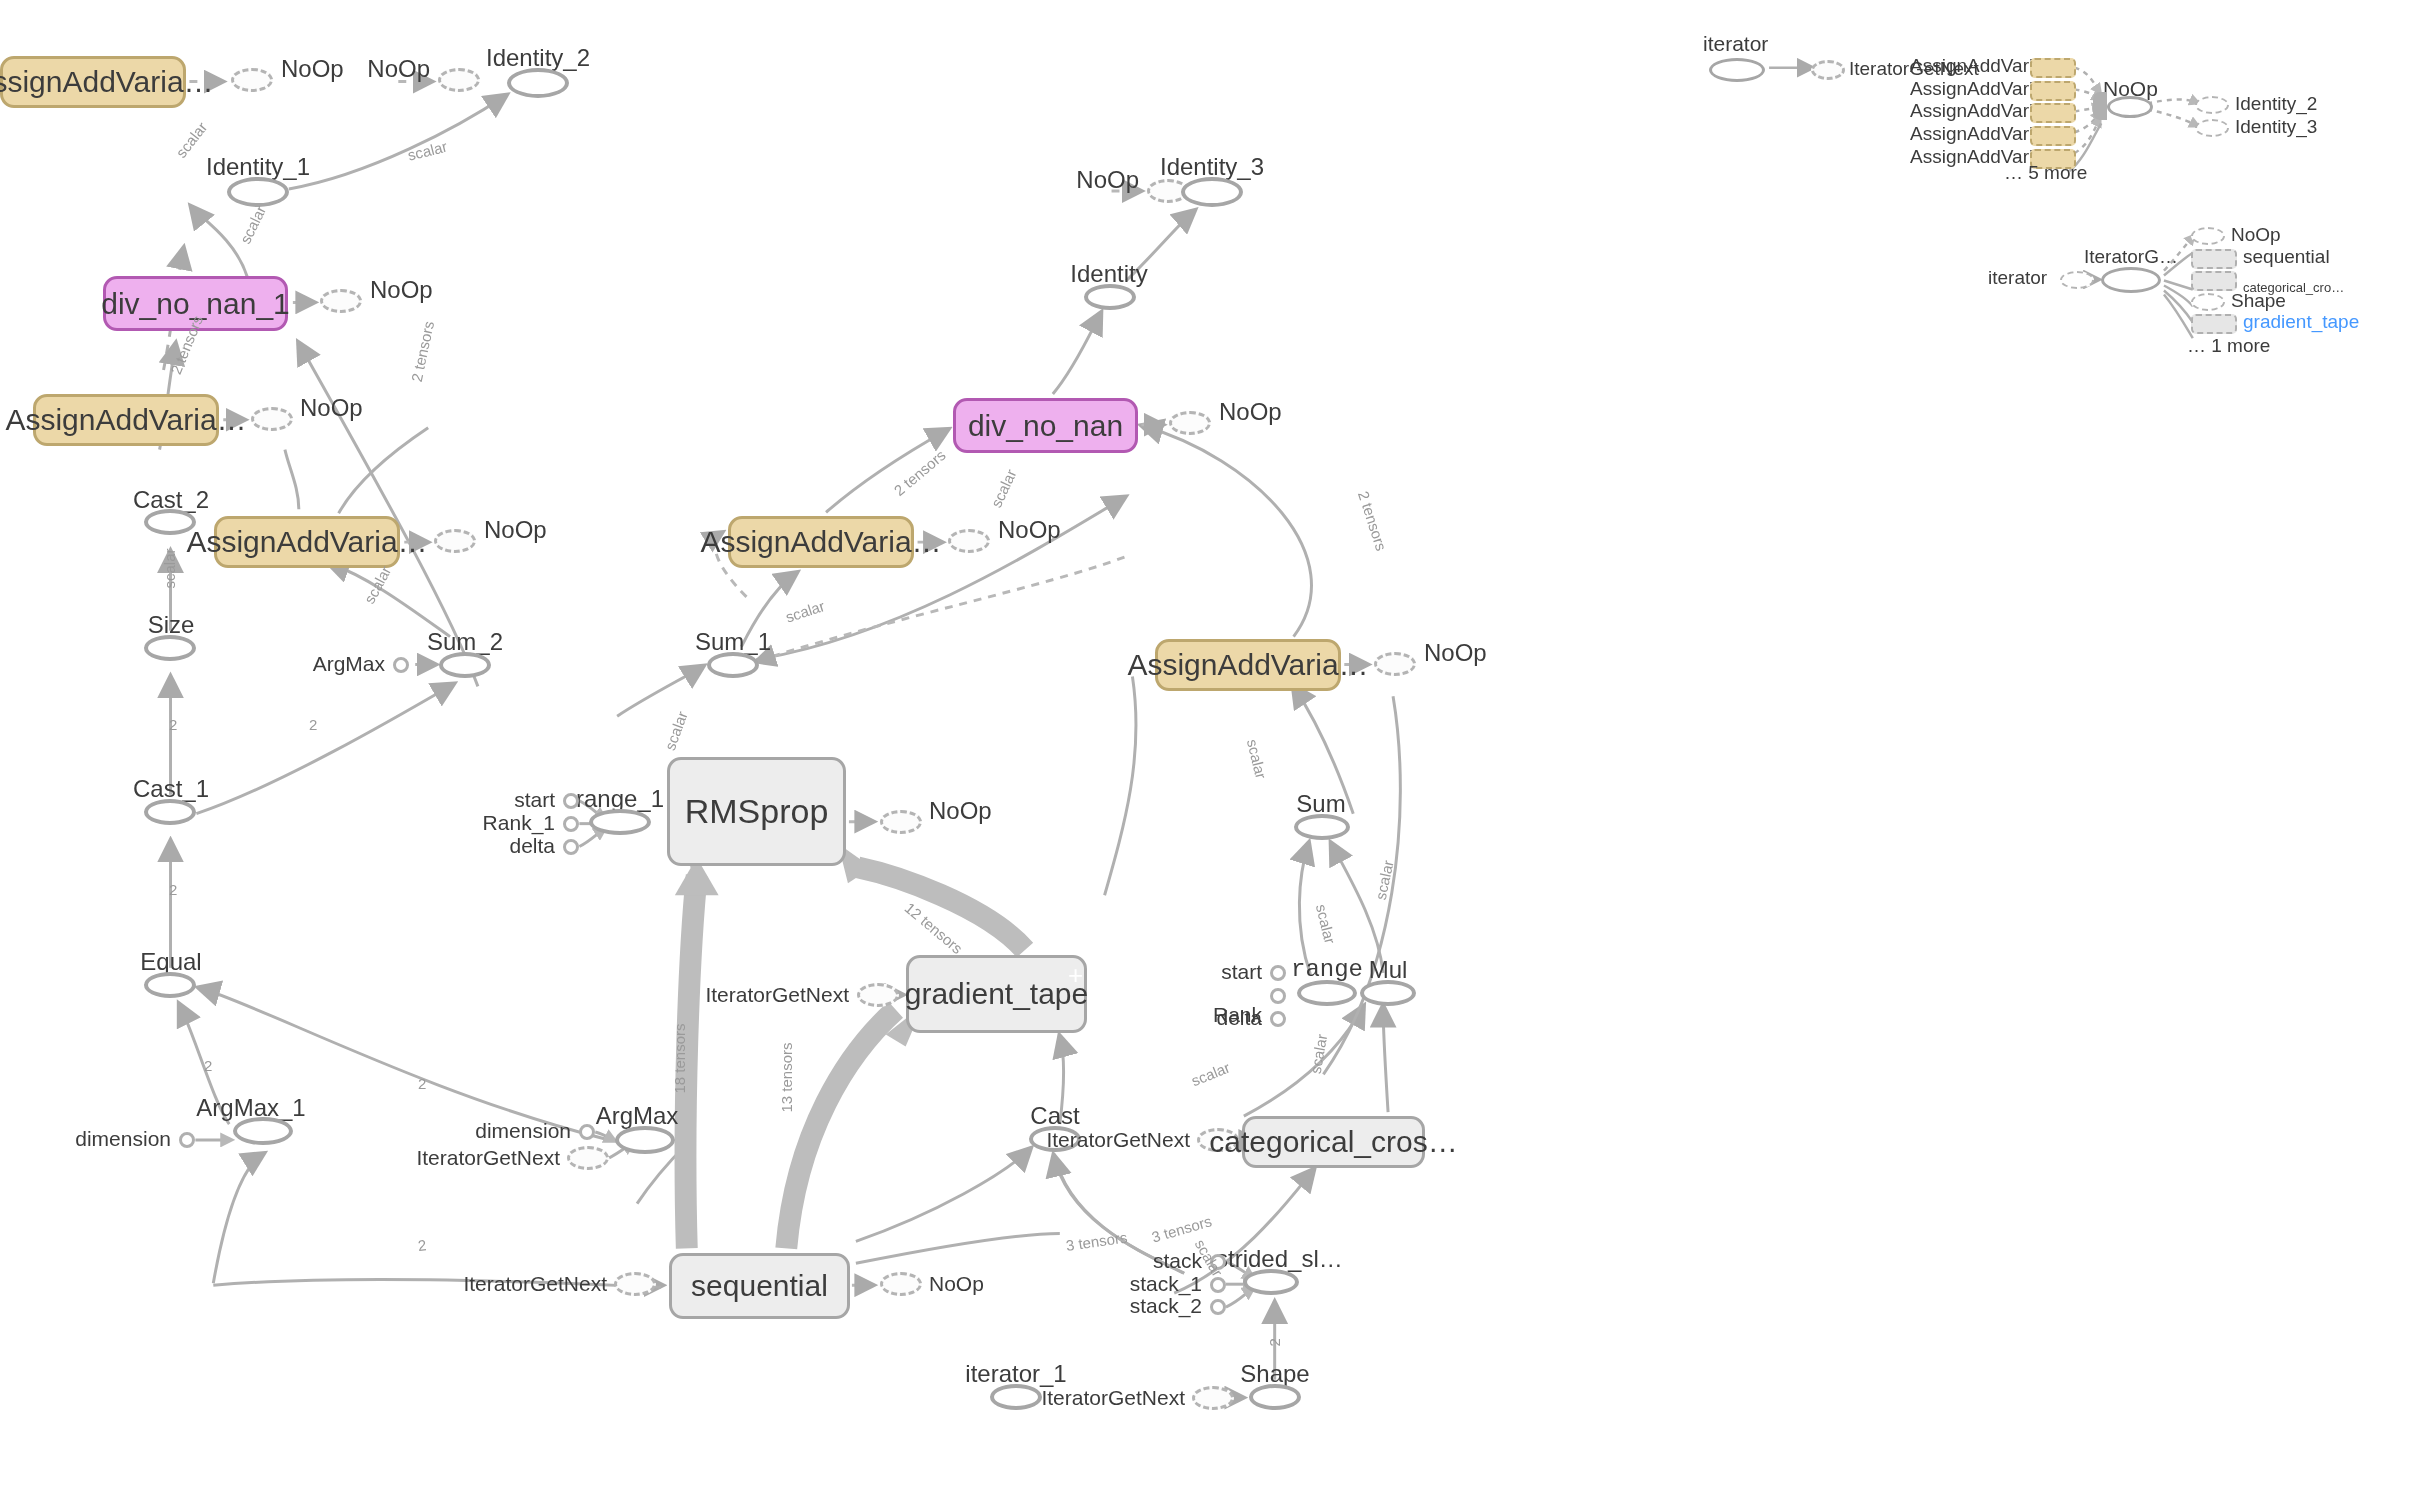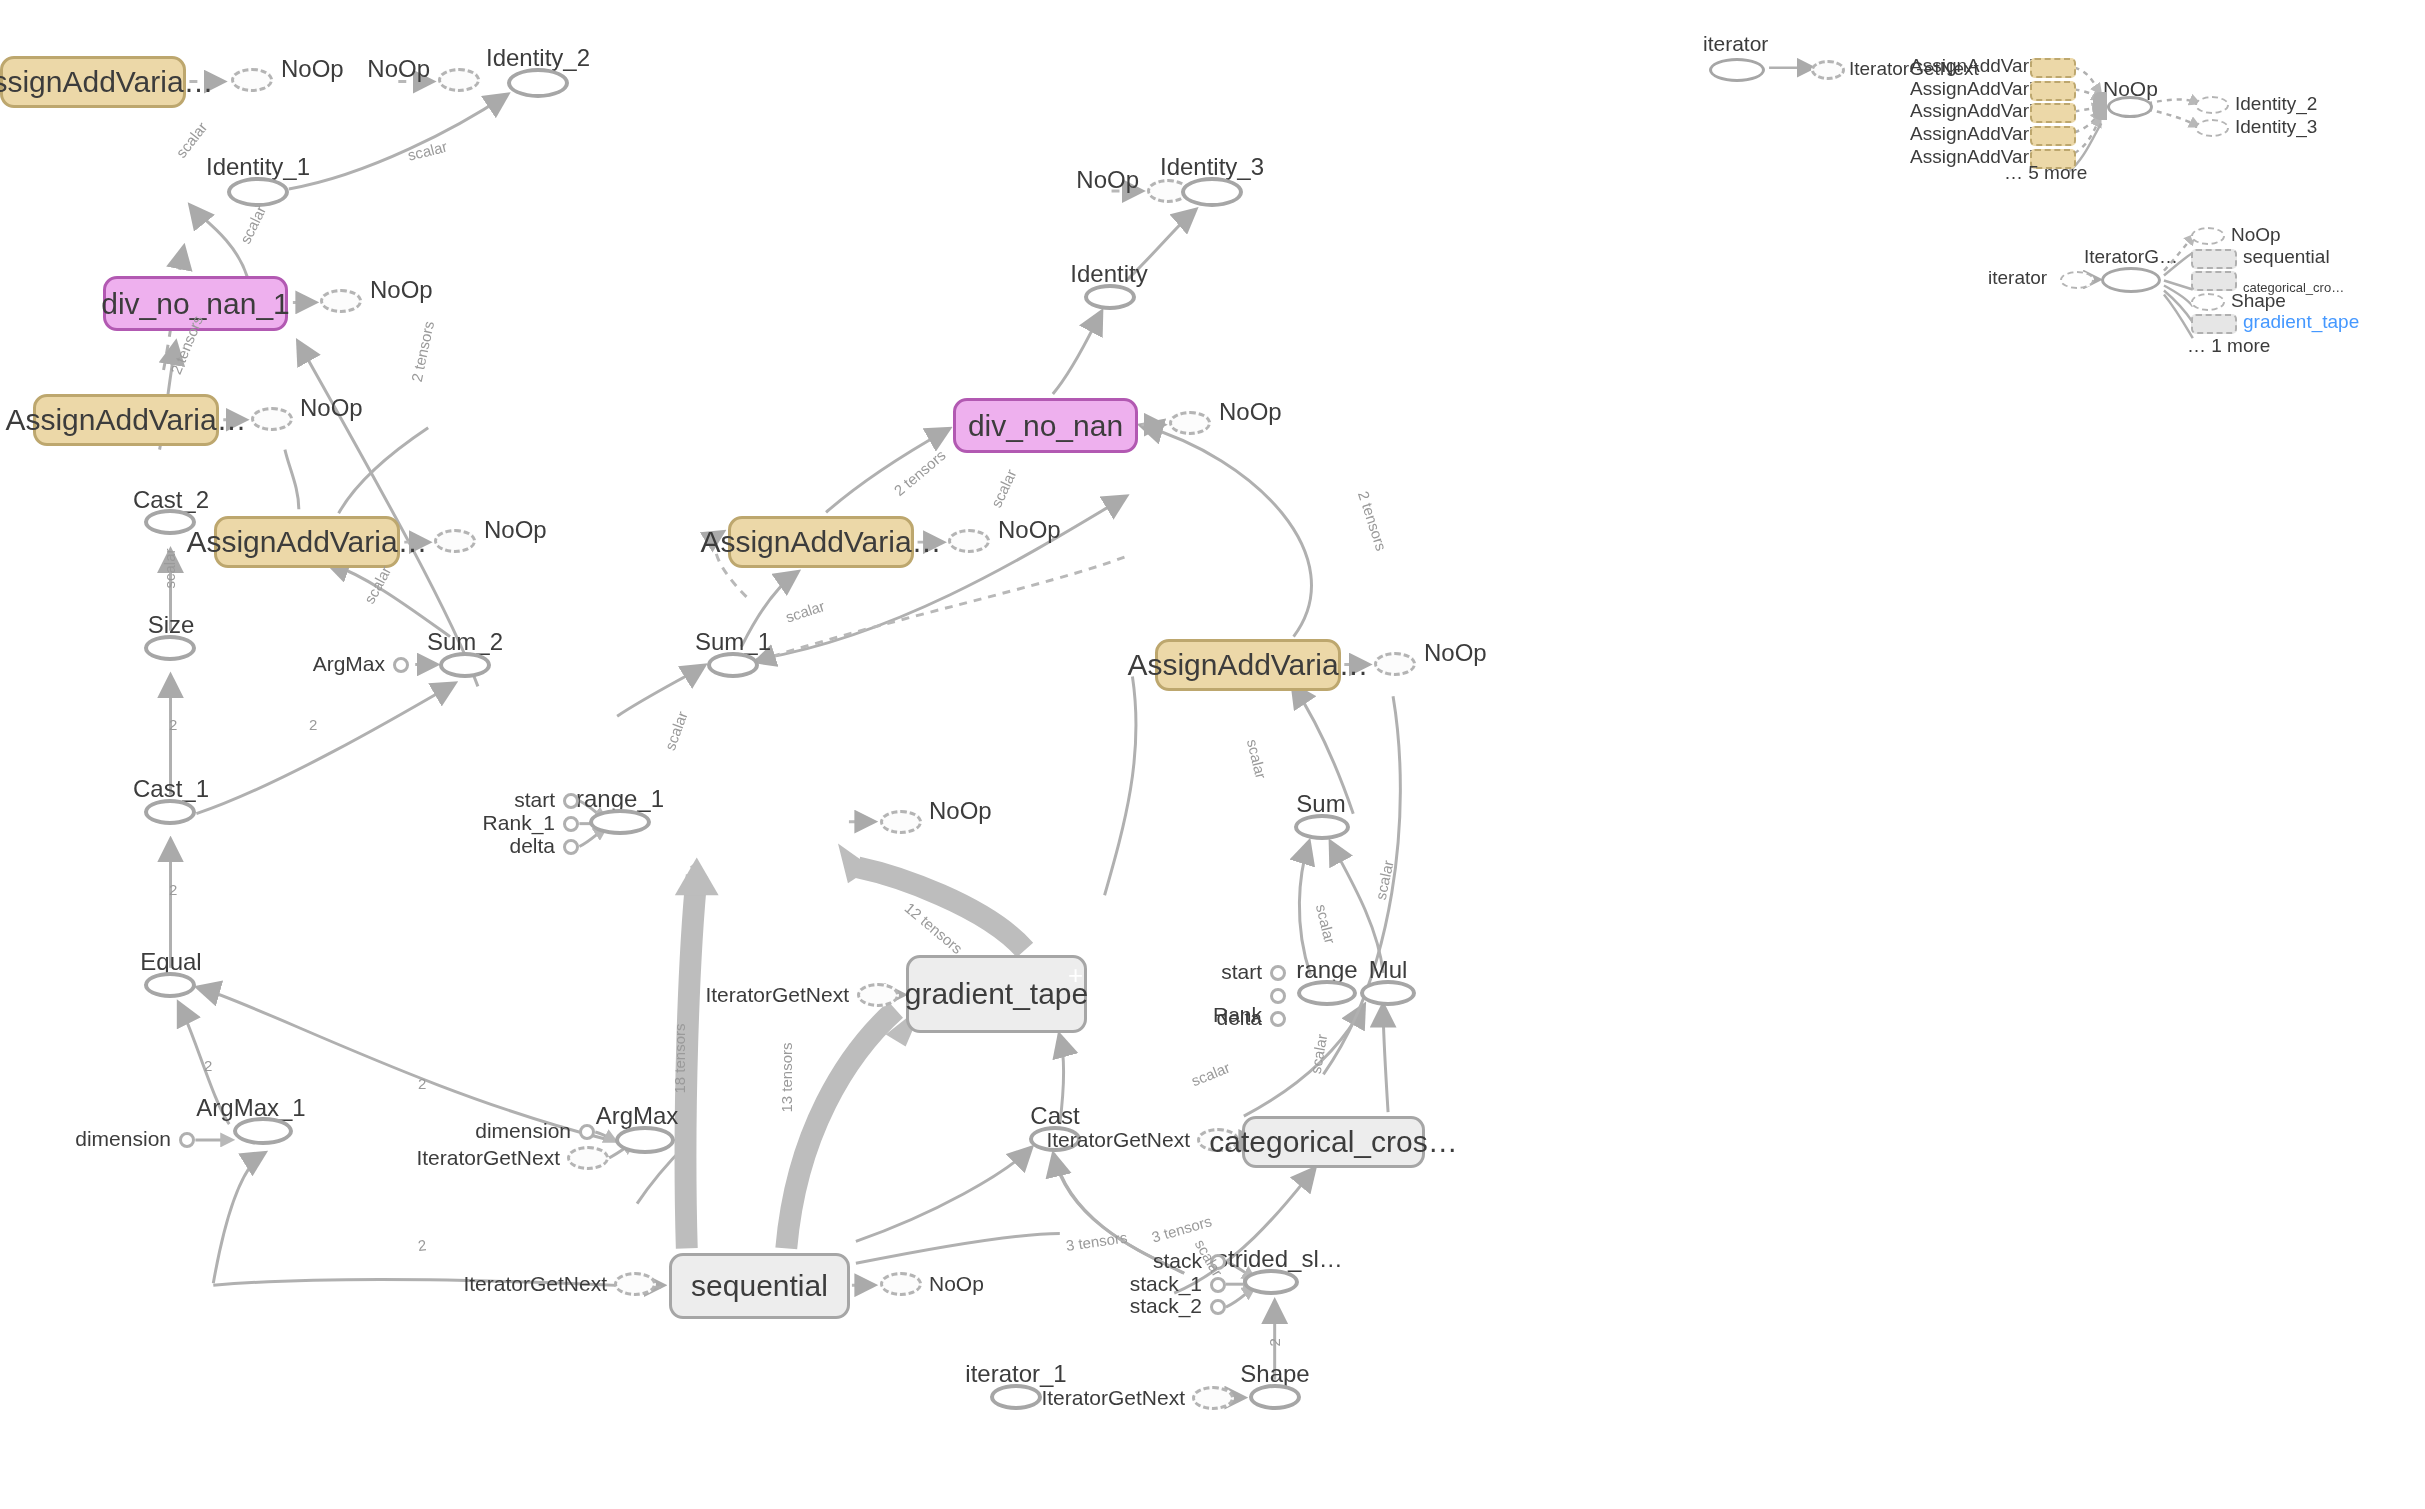--- a/index.html
+++ b/index.html
@@ -251,41 +251,42 @@
   <div class="lbl r" style="left:1139px;top:166px;">NoOp</div>
   <div class="node dnode" style="left:1147px;top:179px;width:42px;height:24px;"></div>
 
   <div class="lbl c" style="left:1212px;top:153px;">Identity_3</div>
   <div class="node onode" style="left:1181px;top:177px;width:62px;height:30px;"></div>
 
   <div class="node gnode orange" style="left:1155px;top:639px;width:186px;height:52px;">AssignAddVaria…</div>
   <div class="node dnode" style="left:1374px;top:652px;width:42px;height:24px;"></div>
   <div class="lbl" style="left:1424px;top:639px;">NoOp</div>
 
+  <div class="node gnode grey" style="left:667px;top:757px;width:179px;height:109px;font-size:34px;">RMSprop</div>
   <div class="node dnode" style="left:880px;top:810px;width:42px;height:24px;"></div>
   <div class="lbl" style="left:929px;top:797px;">NoOp</div>
 
   <div class="lbl c" style="left:620px;top:785px;text-align:right;">range_1</div>
   <div class="node onode" style="left:589px;top:809px;width:62px;height:26px;"></div>
   <div class="lbl r sm" style="left:555px;top:788px;">start</div>
   <div class="node cnode" style="left:563px;top:793px;width:16px;height:16px;"></div>
   <div class="lbl r sm" style="left:555px;top:811px;">Rank_1</div>
   <div class="node cnode" style="left:563px;top:816px;width:16px;height:16px;"></div>
   <div class="lbl r sm" style="left:555px;top:834px;">delta</div>
   <div class="node cnode" style="left:563px;top:839px;width:16px;height:16px;"></div>
 
   <div class="node gnode grey" style="left:906px;top:955px;width:181px;height:78px;">gradient_tape</div>
   <div style="position:absolute;left:1068px;top:962px;color:#ffffff;font-size:26px;line-height:26px;">+</div>
   <div class="lbl r sm" style="left:849px;top:983px;">IteratorGetNext</div>
   <div class="node dnode" style="left:857px;top:983px;width:42px;height:24px;"></div>
 
   <div class="lbl c" style="left:1321px;top:790px;">Sum</div>
   <div class="node onode" style="left:1294px;top:814px;width:56px;height:26px;"></div>
 
-  <div class="lbl c" style="left:1327px;top:956px;">range</div>
+  <div class="lbl c" style="left:1327px;top:956px;font-family:Liberation Mono, monospace;">range</div>
   <div class="node onode" style="left:1297px;top:980px;width:60px;height:26px;"></div>
 
   <div class="lbl c" style="left:1388px;top:956px;">Mul</div>
   <div class="node onode" style="left:1360px;top:980px;width:56px;height:26px;"></div>
 
   <div class="lbl r sm" style="left:1262px;top:960px;">start</div>
   <div class="node cnode" style="left:1270px;top:965px;width:16px;height:16px;"></div>
   <div class="lbl r sm" style="left:1262px;top:983px;margin-top:20px;">Rank</div>
   <div class="node cnode" style="left:1270px;top:988px;width:16px;height:16px;"></div>
   <div class="lbl r sm" style="left:1262px;top:1006px;">delta</div>

